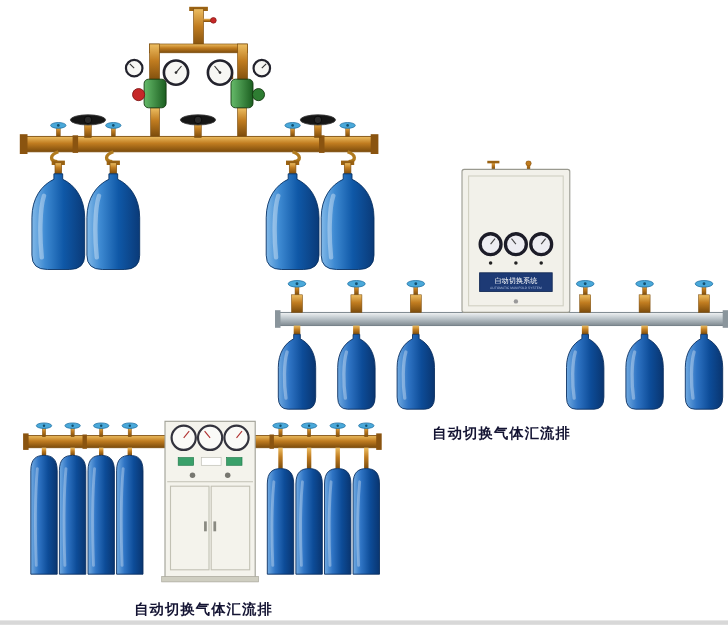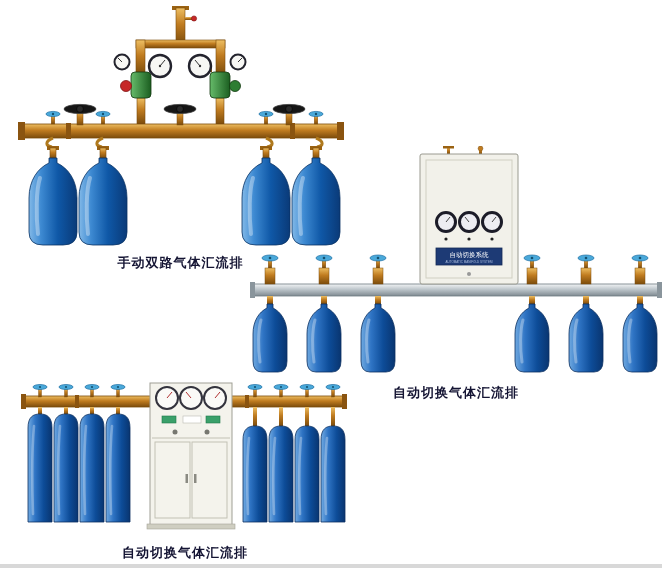--- a/index.html
+++ b/index.html
@@ -119,21 +119,20 @@
       <path d="M 95,132 C 87,135 87,140 94,141"></path>
       <path d="M 258,132 C 266,135 266,140 259,141"></path>
       <path d="M 308,132 C 316,135 316,140 309,141"></path>
     </g>
 
     <use href="#cyl1" x="45" y="152"></use>
     <use href="#cyl1" x="95" y="152"></use>
     <use href="#cyl1" x="258" y="152"></use>
     <use href="#cyl1" x="308" y="152"></use>
   </svg>
-  <div class="caption">手动双路气体汇流排</div>
 </div>
 
 <div class="product" style="left:250px;top:146px;width:412px;">
   <svg width="412" height="232" viewBox="0 0 412 232">
     <defs>
       <linearGradient id="brass2" x1="0" y1="0" x2="0" y2="1">
         <stop offset="0" stop-color="#edbe62"></stop>
           <stop offset="0.45" stop-color="#c07c20"></stop>
           <stop offset="1" stop-color="#7c4c0c"></stop>
       </linearGradient>

